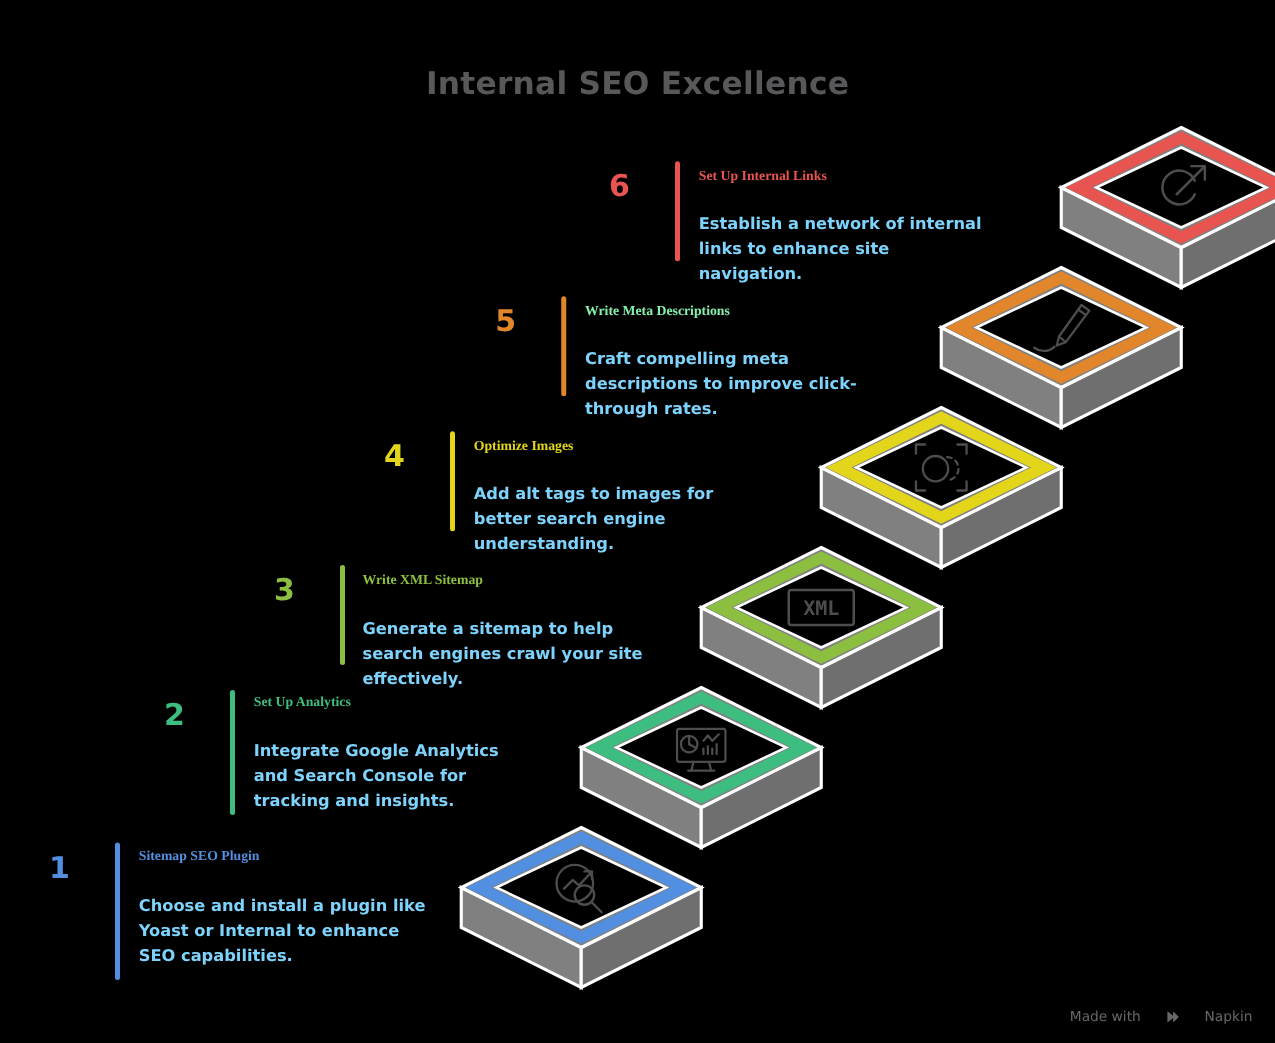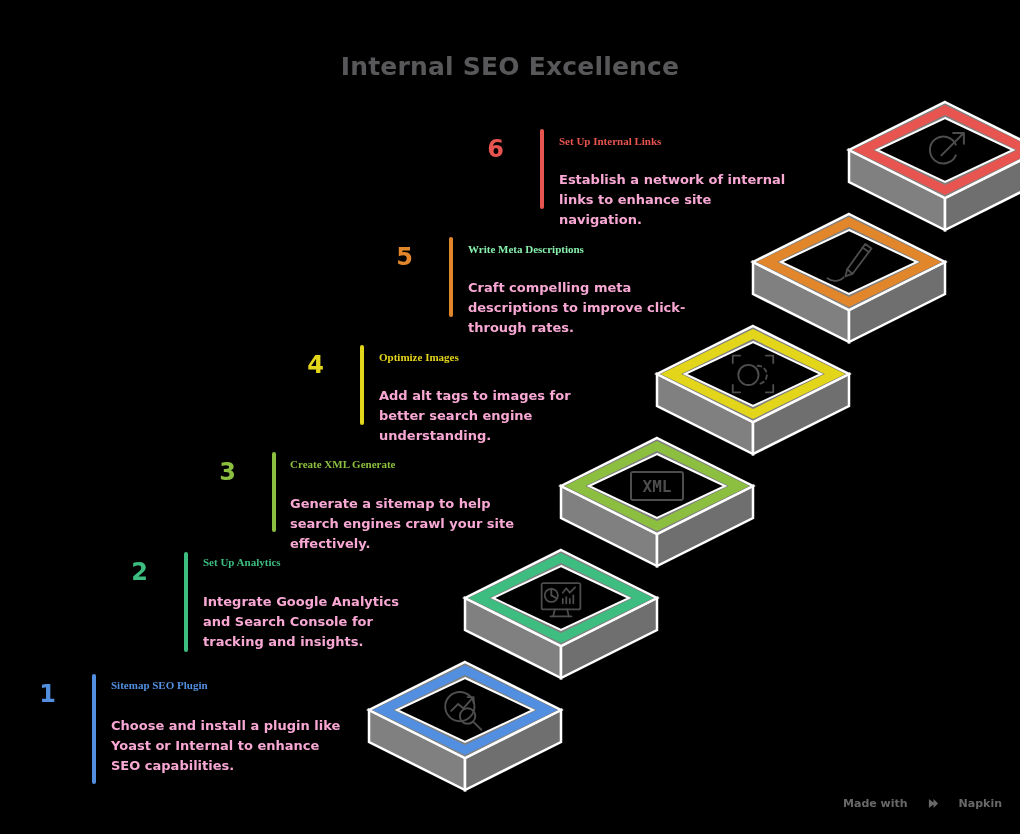--- a/index.html
+++ b/index.html
@@ -55,33 +55,33 @@
     font-size: 11px;
     font-weight: bold;
     line-height: 1.15;
     white-space: nowrap;
     font-family: Liberation Serif, serif;
   }
   .step-desc {
     position: absolute;
     font-size: 13px;
     line-height: 1.55;
-    color: #f9a8d4;
+    color: #7dd3fc;
     font-weight: bold;
   }
   
   #footer {
     position: absolute;
     right: 18px;
-    bottom: 24px;
+    bottom: 14px;
     display: flex;
     align-items: center;
     gap: 20px;
     font-size: 11px;
-    font-weight: bold;
+    font-weight: normal;
     color: #686868;
   }
   #footer .napkin-mark {
     display: inline-block;
     width: 11px;
     height: 11px;
   }
 </style>
 </head>
 <body>
@@ -208,21 +208,21 @@
   <div class="step-text">
     <div class="step-num" style="left:112px; top:560px; width:36px; color:#3DBE80;">2</div>
     <div class="step-bar" style="left:184px; top:552px; height:100px; background:#3DBE80;"></div>
     <div class="step-head" style="left:203px; top:556px; color:#3DBE80;">Set Up Analytics</div>
     <div class="step-desc" style="left:203px; top:592px; width:220px;">Integrate Google Analytics and Search Console for tracking and insights.</div>
   </div>
 
   <div class="step-text">
     <div class="step-num" style="left:200px; top:460px; width:36px; color:#8CBF3F;">3</div>
     <div class="step-bar" style="left:272px; top:452px; height:80px; background:#8CBF3F;"></div>
-    <div class="step-head" style="left:290px; top:458px; color:#8CBF3F;">Create XML Generate</div>
+    <div class="step-head" style="left:290px; top:458px; color:#8CBF3F;">Write XML Sitemap</div>
     <div class="step-desc" style="left:290px; top:494px; width:240px;">Generate a sitemap to help search engines crawl your site effectively.</div>
   </div>
 
   <div class="step-text">
     <div class="step-num" style="left:288px; top:353px; width:36px; color:#E3D51A;">4</div>
     <div class="step-bar" style="left:360px; top:345px; height:80px; background:#E3D51A;"></div>
     <div class="step-head" style="left:379px; top:351px; color:#E3D51A;">Optimize Images</div>
     <div class="step-desc" style="left:379px; top:386px; width:230px;">Add alt tags to images for better search engine understanding.</div>
   </div>
 

